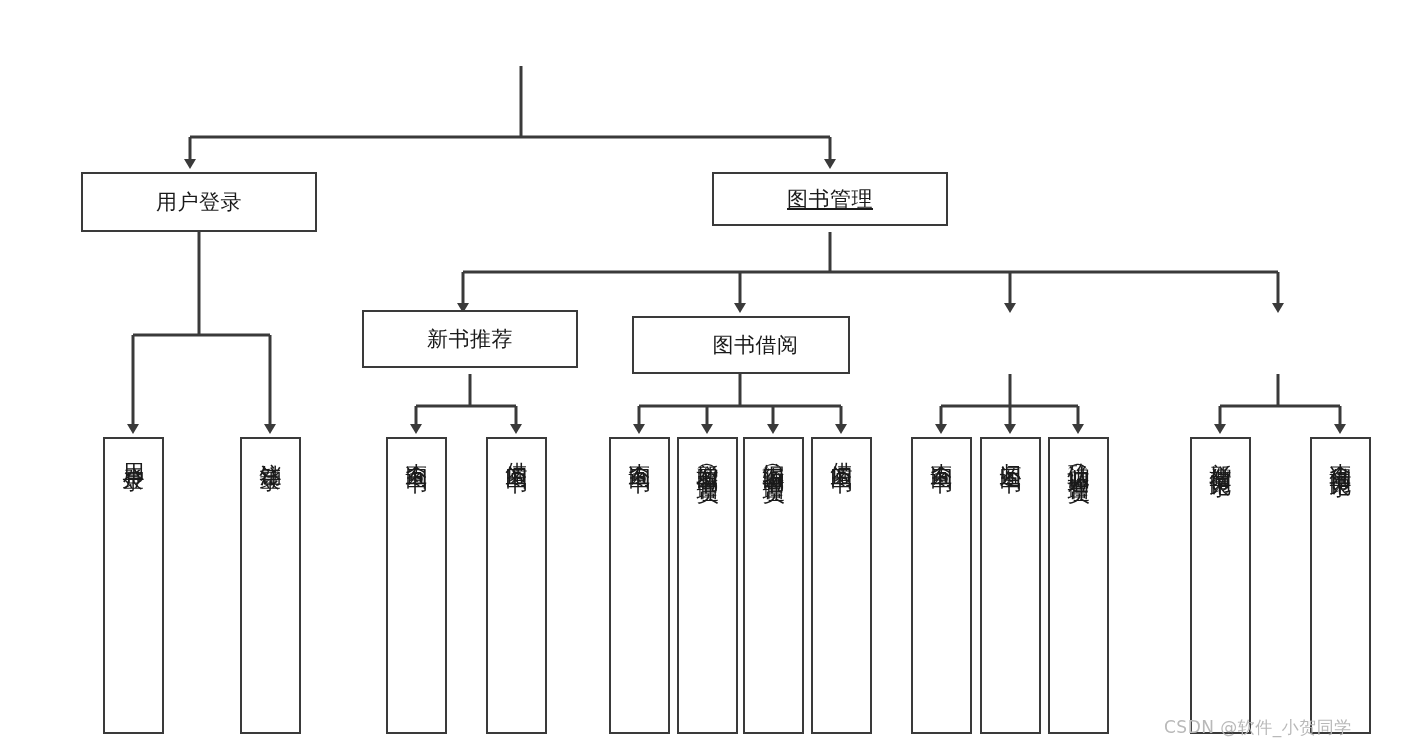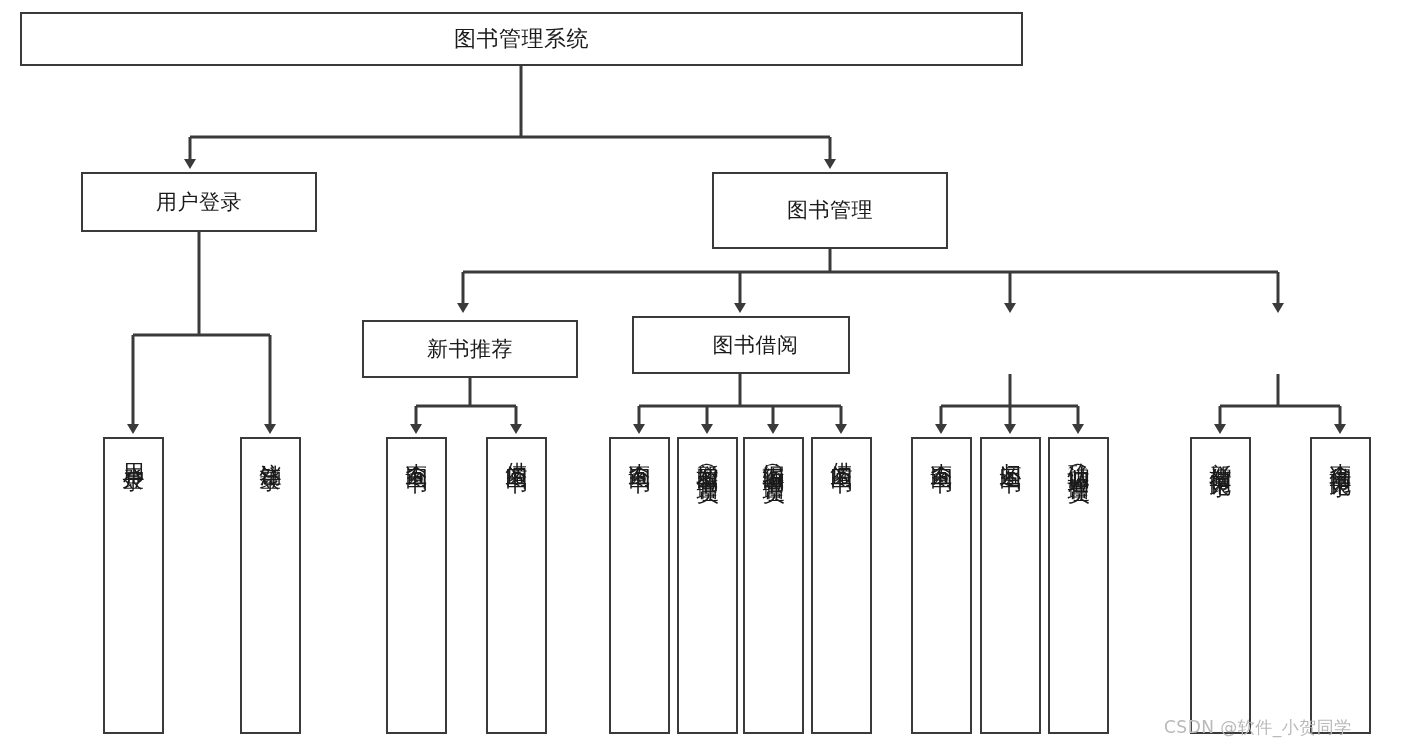--- a/index.html
+++ b/index.html
@@ -117,32 +117,29 @@
       <path d="M1010,406 L1010,425" marker-end="url(#arrow)"></path>
       <path d="M1078,406 L1078,425" marker-end="url(#arrow)"></path>
 
       <path d="M1278,374 L1278,406"></path>
       <path d="M1220,406 L1340,406"></path>
       <path d="M1220,406 L1220,425" marker-end="url(#arrow)"></path>
       <path d="M1340,406 L1340,425" marker-end="url(#arrow)"></path>
     </g>
   </svg>
 
-  <div class="node root h" style="left:20px; top:12px; width:1003px; height:54px;">
-    <span class="label">图书管理系统</span>
-  </div>
 
   <div class="node h" style="left:81px; top:172px; width:236px; height:60px;">
     <span class="label">用户登录</span>
   </div>
-  <div class="node h" style="left:712px; top:172px; width:236px; height:77px;">
+  <div class="node h" style="left:712px; top:172px; width:236px; height:54px;text-decoration:underline;">
     <span class="label">图书管理</span>
   </div>
 
-  <div class="node h" style="left:362px; top:320px; width:216px; height:58px;">
+  <div class="node h" style="left:362px; top:310px; width:216px; height:58px;">
     <span class="label">新书推荐</span>
   </div>
   <div class="node h" style="left:632px; top:316px; width:218px; height:58px;padding-left:29px;">
     <span class="label">图书借阅</span>
   </div>
 
   <div class="node v" style="left:103px; top:437px; width:61px; height:297px;">
     <span class="label">用户登录</span>
   </div>
   <div class="node v" style="left:240px; top:437px; width:61px; height:297px;">

